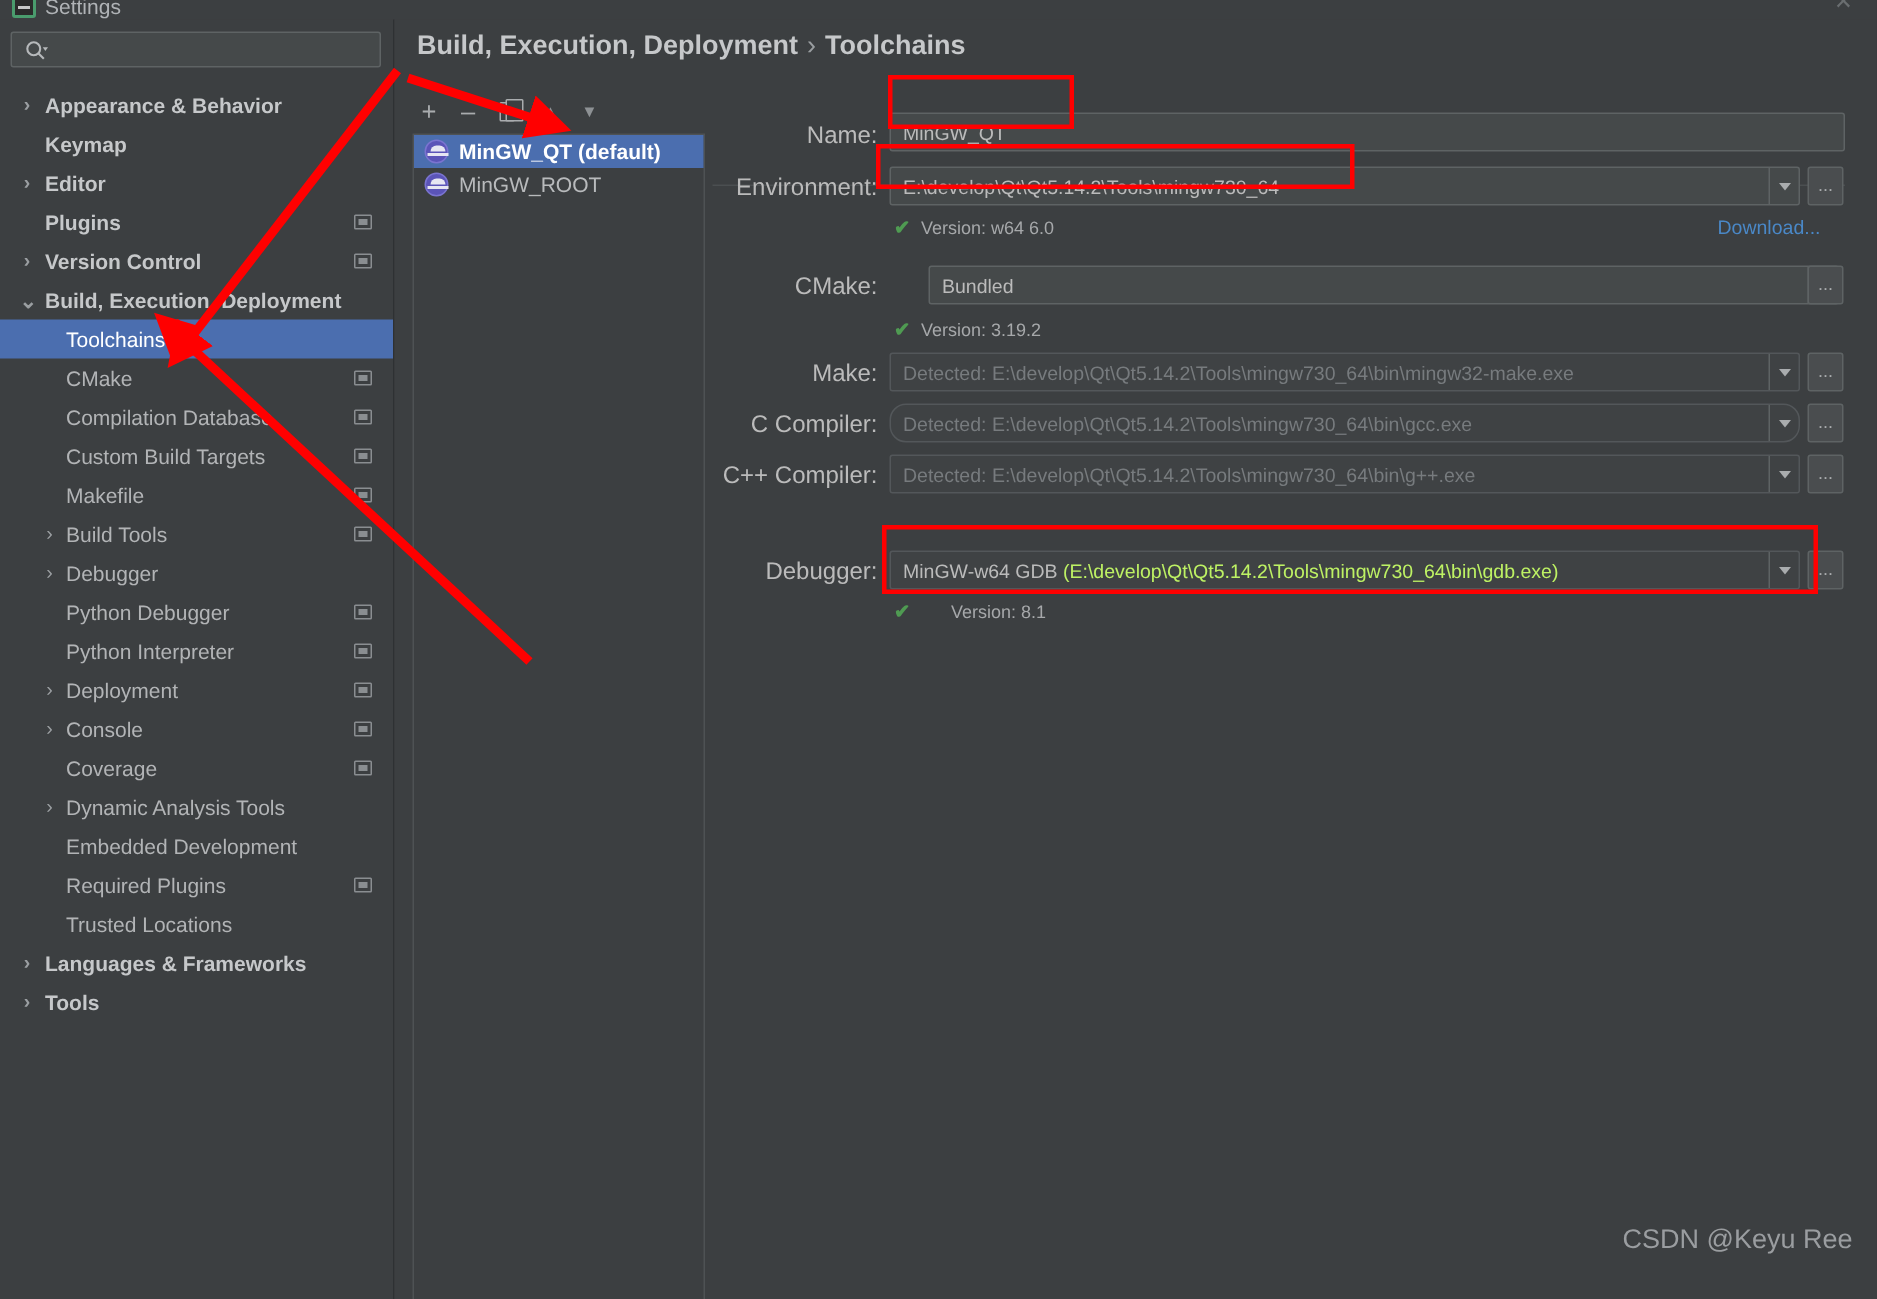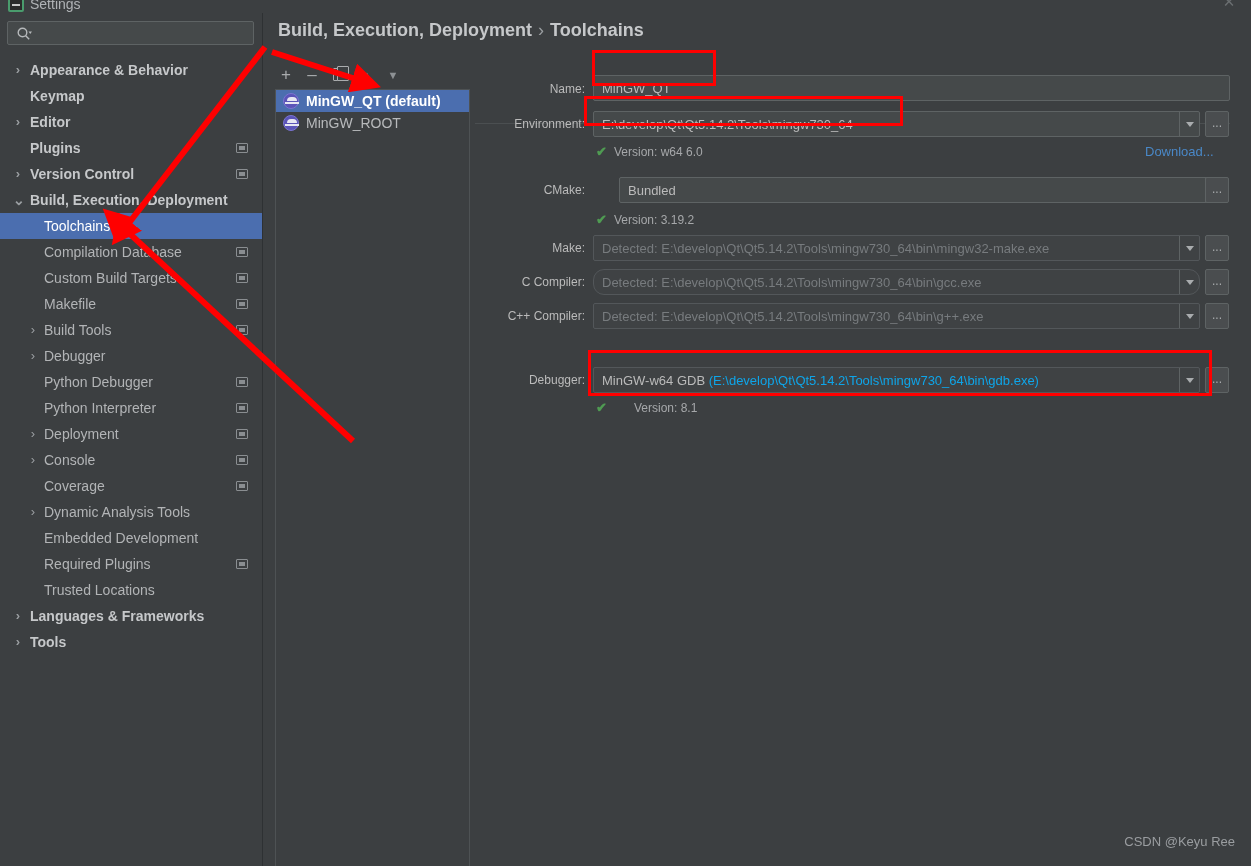--- a/index.html
+++ b/index.html
@@ -138,34 +138,34 @@
     width: 10px; height: 4px; background: #e6e6f2; border-radius: 4px 4px 0 0;
   }
   .gnu-icon:after {
     content: ""; position: absolute; left: 1px; top: 8px;
     width: 14px; height: 1.5px; background: #e6e6f2;
   }
 
   
   .form { position: absolute; left: 215px; top: 44px; width: 773px; }
   .field-label {
-    position: absolute; font-size: 12px; color: #bbbbbb;
+    position: absolute; font-size: 16px; color: #bbbbbb;
     text-align: right; white-space: nowrap;
   }
   .combo {
     position: absolute; height: 26px; background: #45494a;
     border: 1px solid #5e6364; border-radius: 2px;
   }
   .combo.disabled { background: #3f4244; border-color: #53575a; }
   .combo .txt {
     position: absolute; left: 8px; top: 0; height: 26px; line-height: 26px;
     font-size: 13px; color: #bbbbbb; white-space: nowrap; overflow: hidden;
   }
   .combo .txt.muted { color: #777b7e; }
-  .combo .txt .dim { color: #0ea5e9; }
+  .combo .txt .dim { color: #bef264; }
   .combo .arrowbtn {
     position: absolute; right: 0; top: 0; width: 20px; height: 24px;
     border-left: 1px solid #5e6364;
   }
   .combo .arrowbtn:after {
     content: ""; position: absolute; left: 6px; top: 10px;
     border-left: 4px solid transparent; border-right: 4px solid transparent;
     border-top: 5px solid #a9acae;
   }
   .ellipsis-btn {
@@ -181,22 +181,22 @@
   }
   .dl-link {
     position: absolute; font-size: 13px; color: #4a88c7; white-space: nowrap;
   }
   .divider {
     position: absolute; height: 1px; background: #4b4f51;
   }
 
   
   .watermark {
-    position: absolute; right: 16px; bottom: 17px;
-    font-size: 13px; color: #9a9da0; white-space: nowrap;
+    position: absolute; right: 16px; bottom: 29px;
+    font-size: 18px; color: #9a9da0; white-space: nowrap;
   }
 
   
   .overlay {
     position: absolute; left: 0; top: 0; width: 1251px; height: 866px;
     pointer-events: none;
   }
   .redbox {
     position: absolute; border: 3px solid #ff0000;
   }
@@ -222,20 +222,21 @@
       <input class="search-input" value="" placeholder="" style="">
     </div>
     <div class="tree" id="tree">
         <div class="tree-item lvl0 bold"><span class="arrow" style="font-size: 13px;">›</span><span>Appearance &amp; Behavior</span></div>
         <div class="tree-item lvl0 bold"><span>Keymap</span></div>
         <div class="tree-item lvl0 bold"><span class="arrow" style="font-size: 13px;">›</span><span>Editor</span></div>
         <div class="tree-item lvl0 bold"><span>Plugins</span><span class="chip"></span></div>
         <div class="tree-item lvl0 bold"><span class="arrow" style="font-size: 13px;">›</span><span>Version Control</span><span class="chip"></span></div>
         <div class="tree-item lvl0 bold"><span class="arrow" style="font-size: 14px;">⌄</span><span>Build, Execution, Deployment</span></div>
         <div class="tree-item lvl1 selected"><span>Toolchains</span></div>
+        <div class="tree-item lvl1"><span>CMake</span><span class="chip"></span></div>
         <div class="tree-item lvl1"><span>Compilation Database</span><span class="chip"></span></div>
         <div class="tree-item lvl1"><span>Custom Build Targets</span><span class="chip"></span></div>
         <div class="tree-item lvl1"><span>Makefile</span><span class="chip"></span></div>
         <div class="tree-item lvl1"><span class="arrow" style="font-size: 13px;">›</span><span>Build Tools</span><span class="chip"></span></div>
         <div class="tree-item lvl1"><span class="arrow" style="font-size: 13px;">›</span><span>Debugger</span></div>
         <div class="tree-item lvl1"><span>Python Debugger</span><span class="chip"></span></div>
         <div class="tree-item lvl1"><span>Python Interpreter</span><span class="chip"></span></div>
         <div class="tree-item lvl1"><span class="arrow" style="font-size: 13px;">›</span><span>Deployment</span><span class="chip"></span></div>
         <div class="tree-item lvl1"><span class="arrow" style="font-size: 13px;">›</span><span>Console</span><span class="chip"></span></div>
         <div class="tree-item lvl1"><span>Coverage</span><span class="chip"></span></div>

